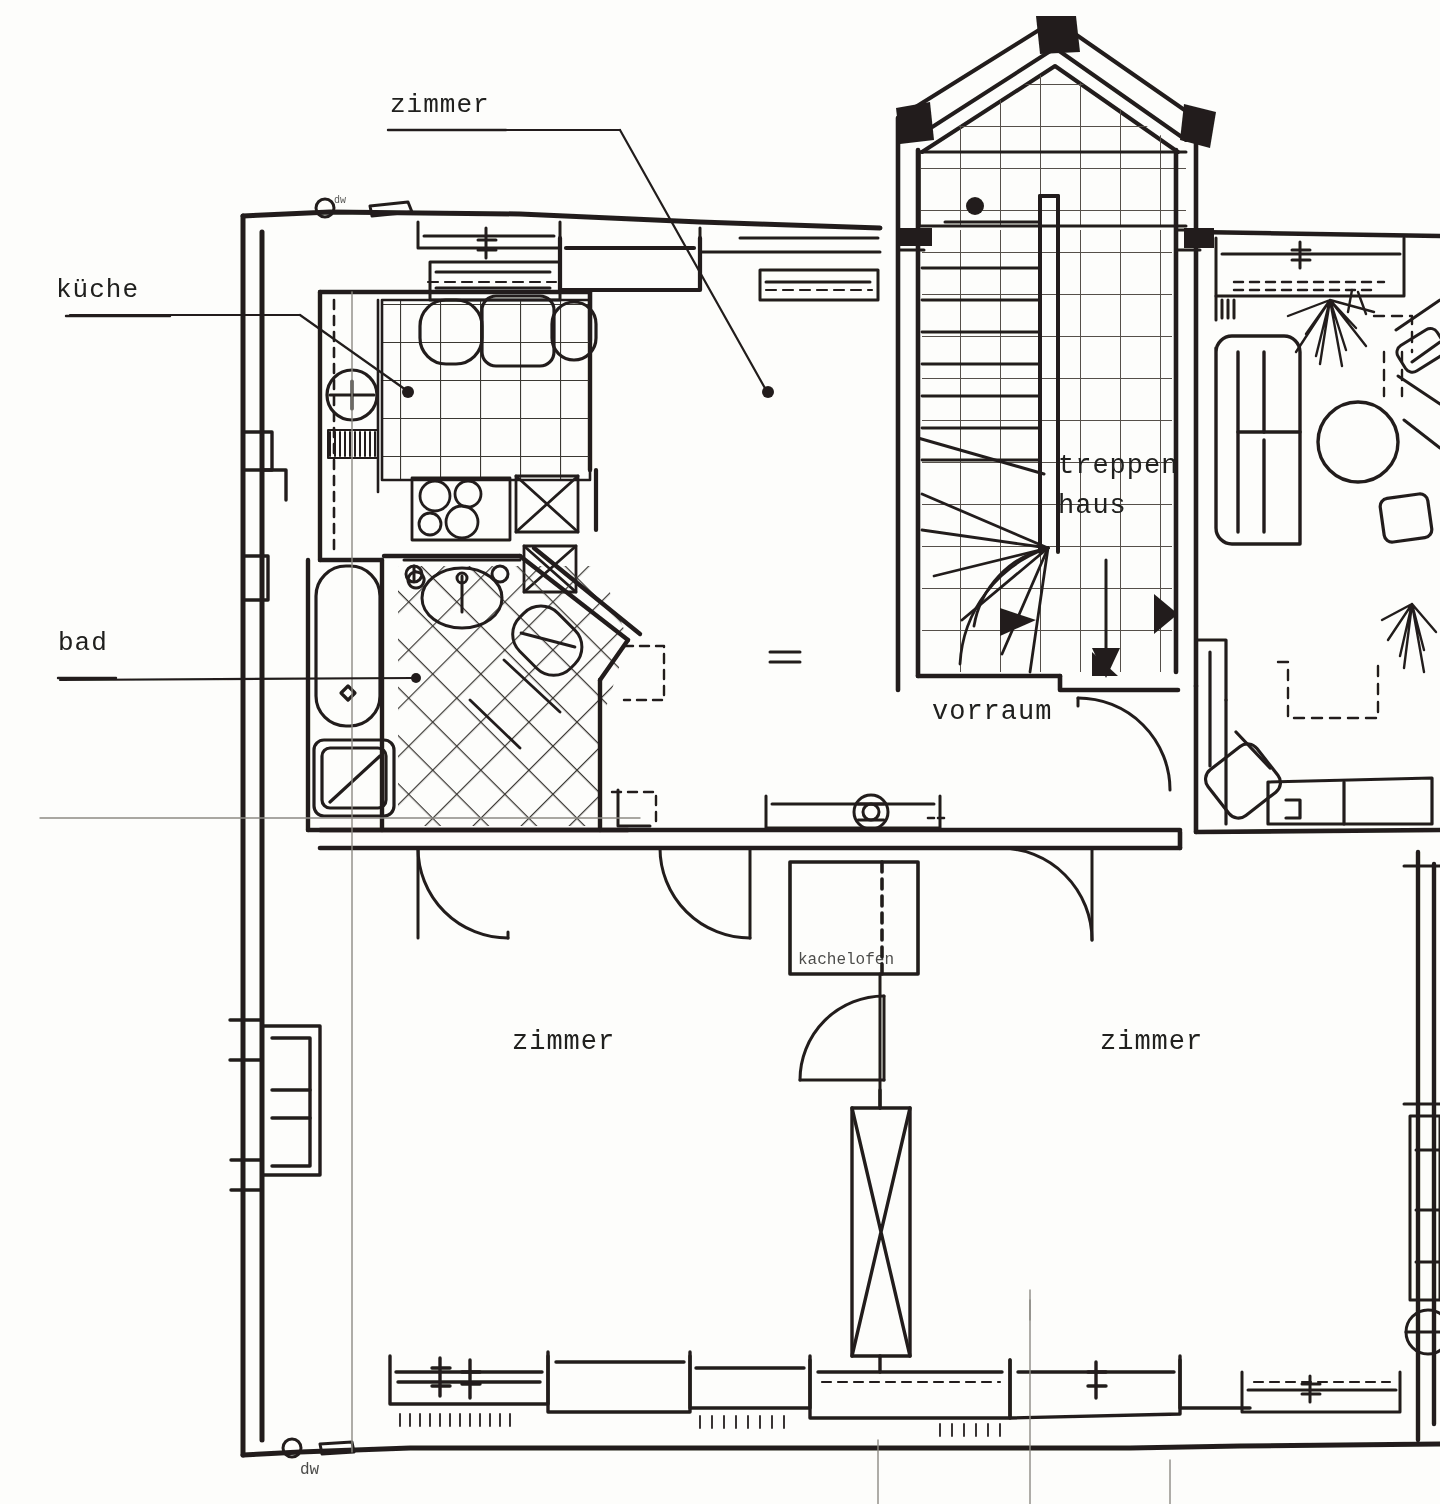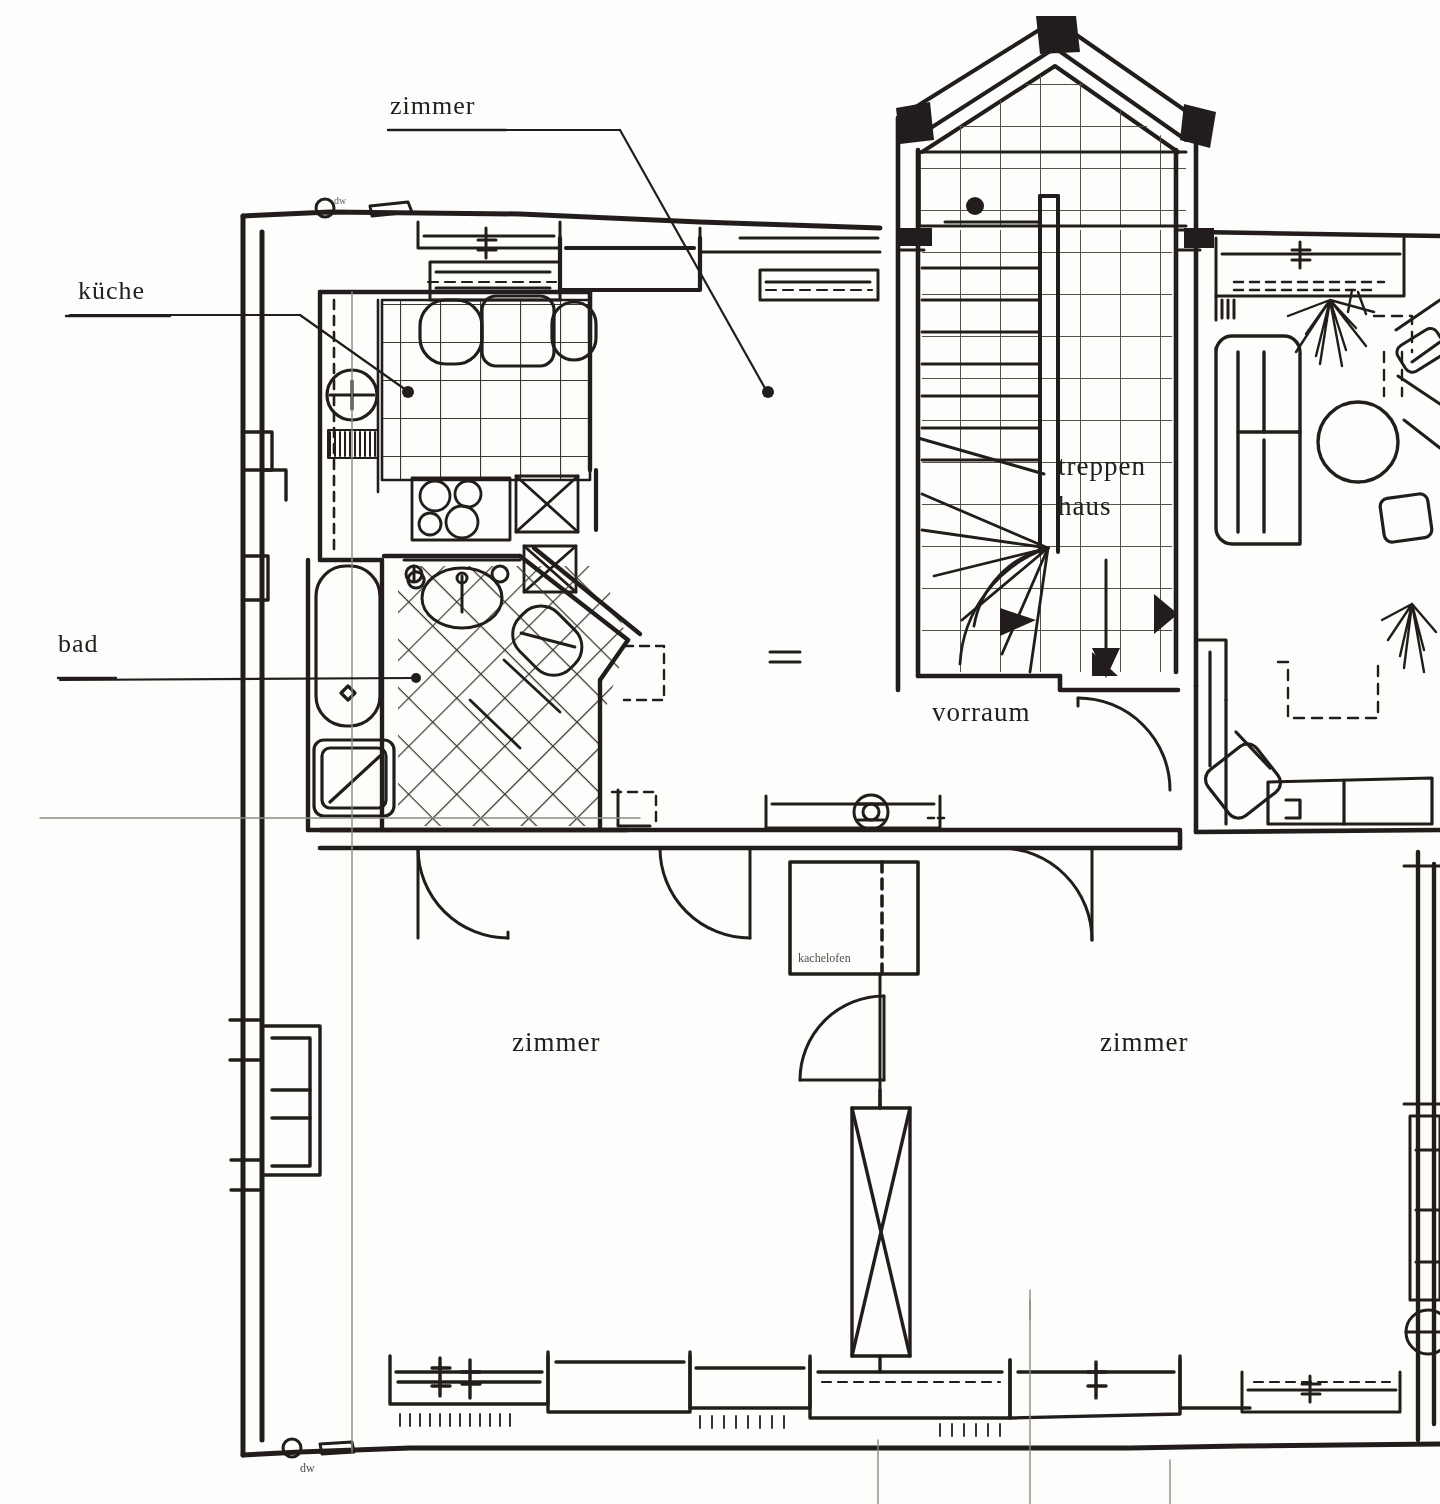--- a/index.html
+++ b/index.html
@@ -10,28 +10,28 @@
   }
   #plan-root{
     position:relative;
     width:1440px;height:1504px;
     background:#fdfdfb;
   }
   #plan-svg{position:absolute;left:0;top:0;width:1440px;height:1504px;}
   .roomlabel{
     position:absolute;
     color:#20201e;
-    font-family:Liberation Serif, serif;
+    font-family:Liberation Mono, monospace;
     font-size:27px;
     letter-spacing:1px;
     white-space:pre;
     line-height:1.05;
     filter:blur(.25px);
   }
-  .roomlabel.small{font-size:12px;letter-spacing:0px;filter:blur(.45px);opacity:.8;}
+  .roomlabel.small{font-size:16px;letter-spacing:0px;filter:blur(.45px);opacity:.8;}
   .roomlabel.tiny{font-size:10px;letter-spacing:0px;filter:blur(.5px);opacity:.75;}
   .roomlabel.lead{font-size:26px;}
 </style>
 </head>
 <body>
 
 <div id="plan-root">
 
   <svg id="plan-svg" viewBox="0 0 1440 1504">
     <defs>
@@ -553,21 +553,21 @@
         <path d="M388 130 L506 130"></path>
         <path d="M66 316 L170 316"></path>
         <path d="M58 678 L116 678"></path>
       </g>
 
     </g>
   </svg>
 
   <div class="roomlabel lead" style="left:390px;top:92px;">zimmer</div>
 
-  <div class="roomlabel lead" style="left:78px;top:277px;">küche</div>
+  <div class="roomlabel lead" style="left:56px;top:277px;">küche</div>
 
   <div class="roomlabel lead" style="left:58px;top:630px;">bad</div>
 
   <div class="roomlabel" style="left:1058px;top:452px;text-align:center;">treppen</div>
   <div class="roomlabel" style="left:1058px;top:492px;">haus</div>
 
   <div class="roomlabel" style="left:932px;top:698px;">vorraum</div>
 
   <div class="roomlabel" style="left:512px;top:1028px;">zimmer</div>
 

